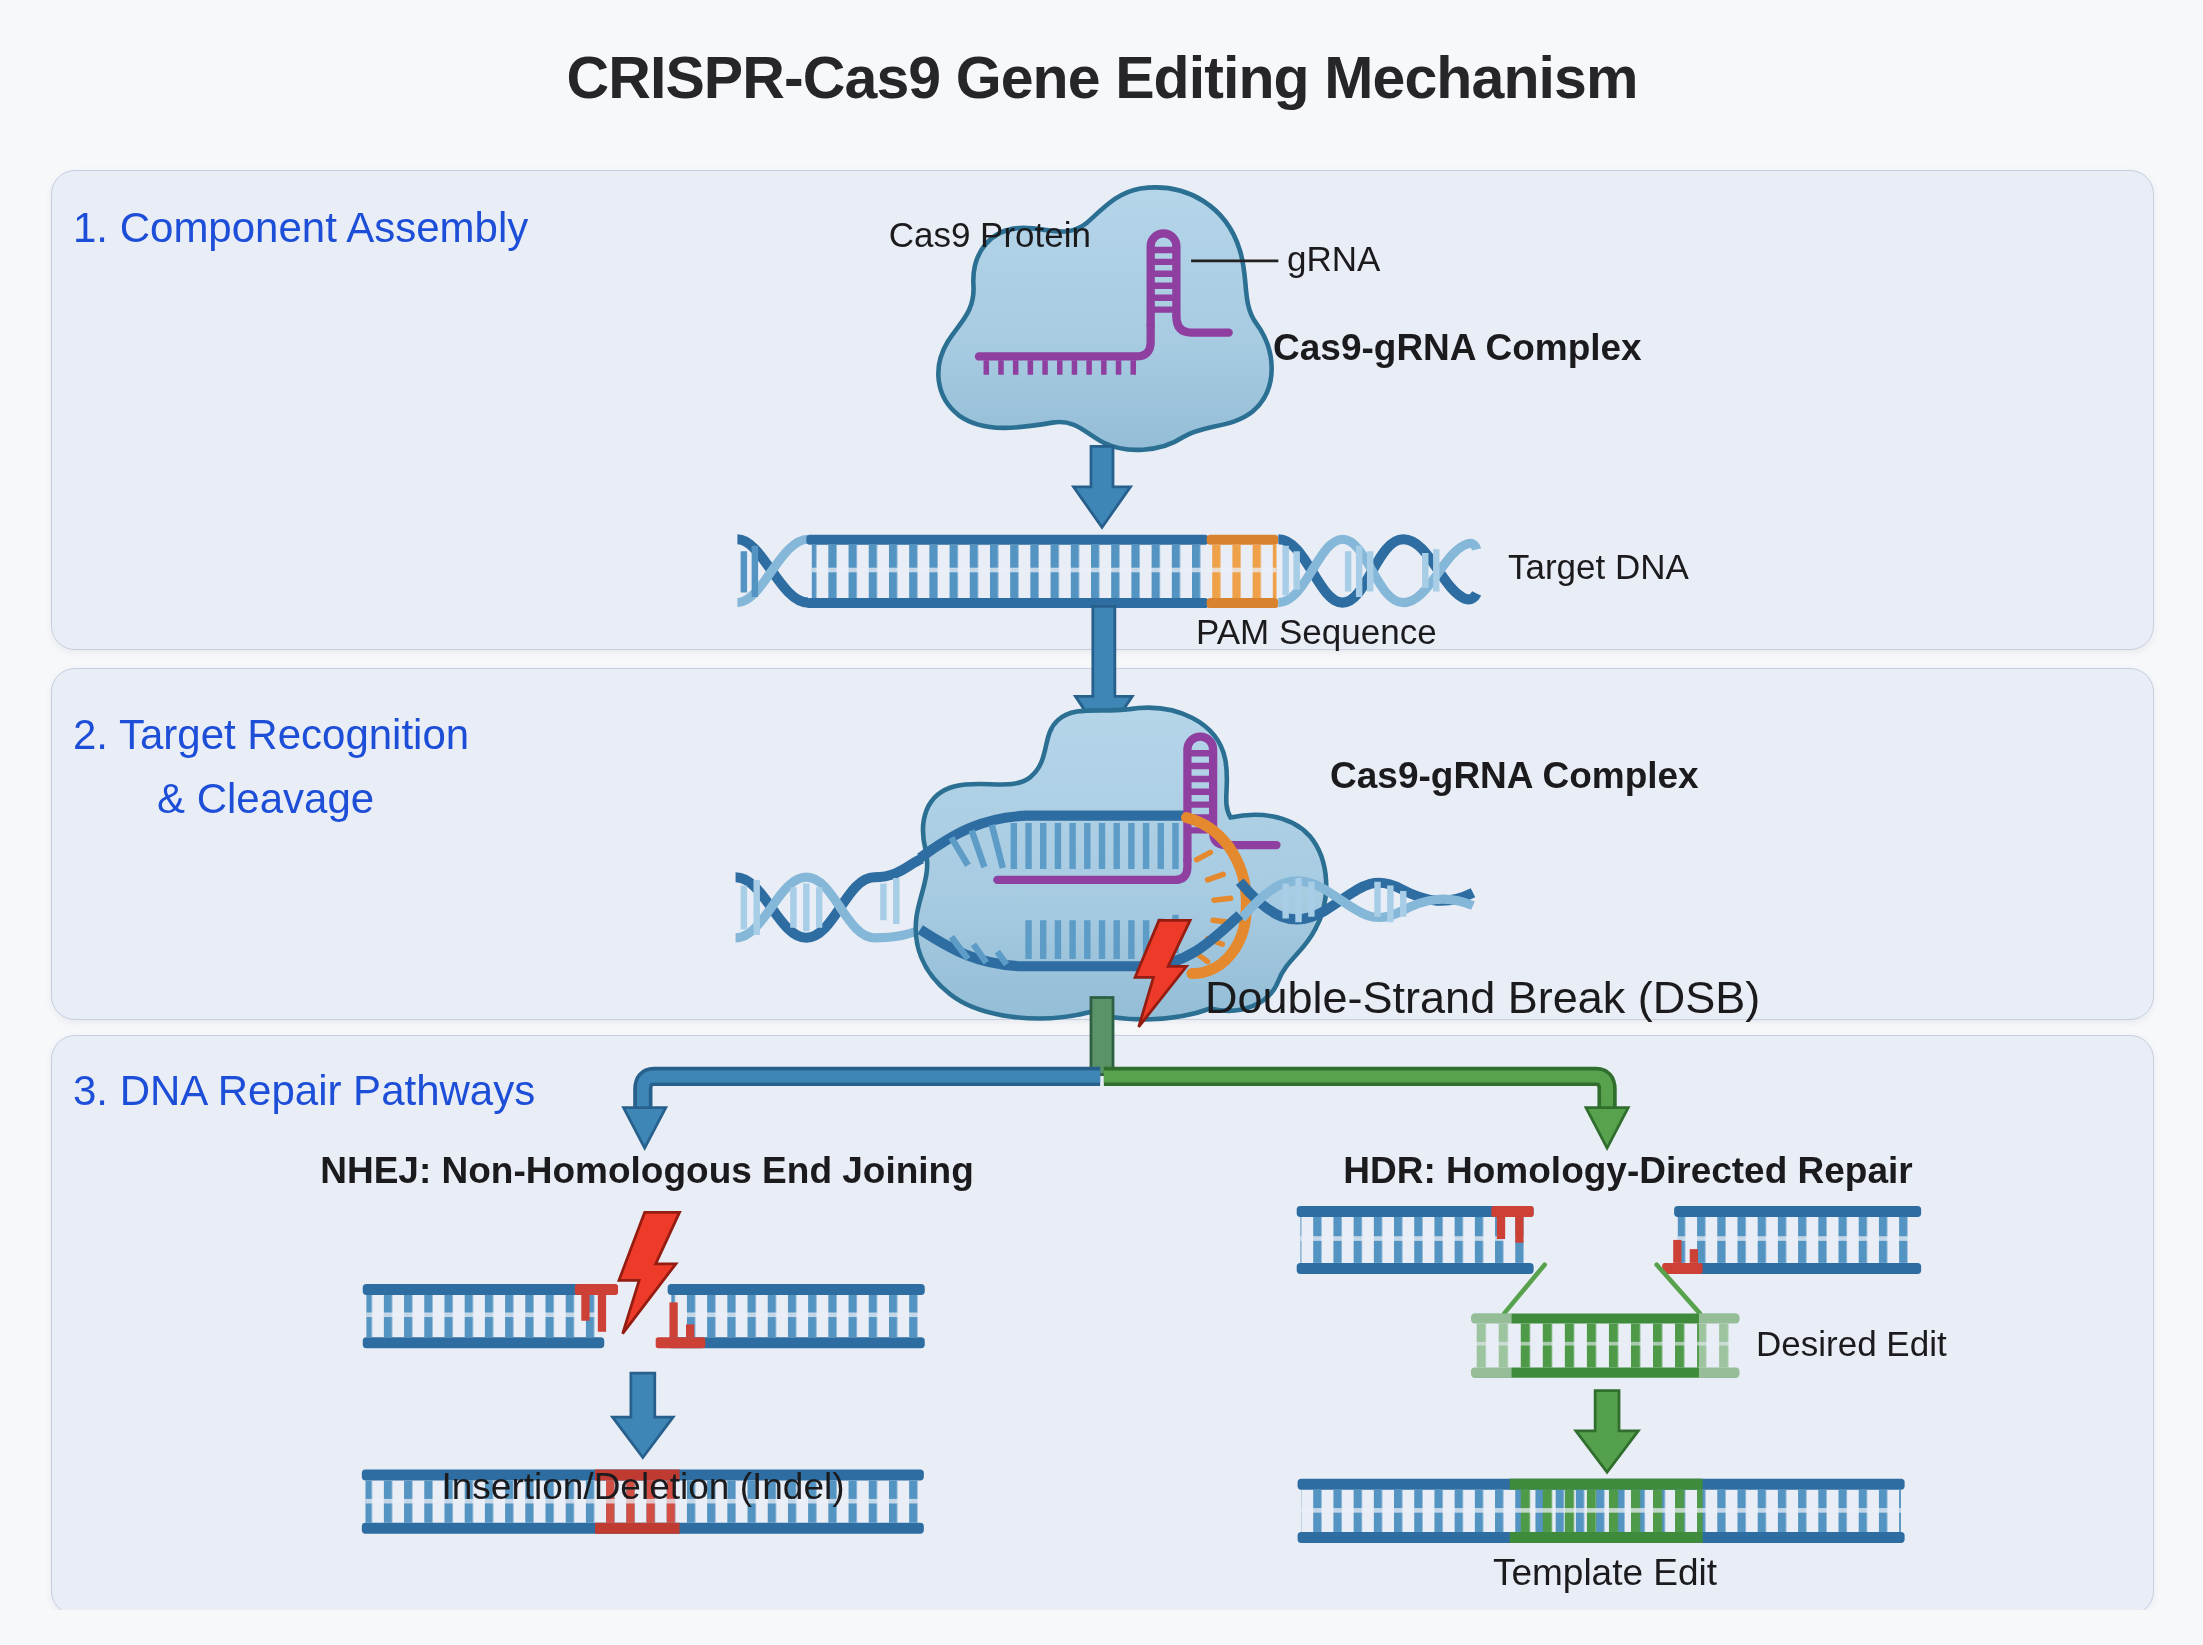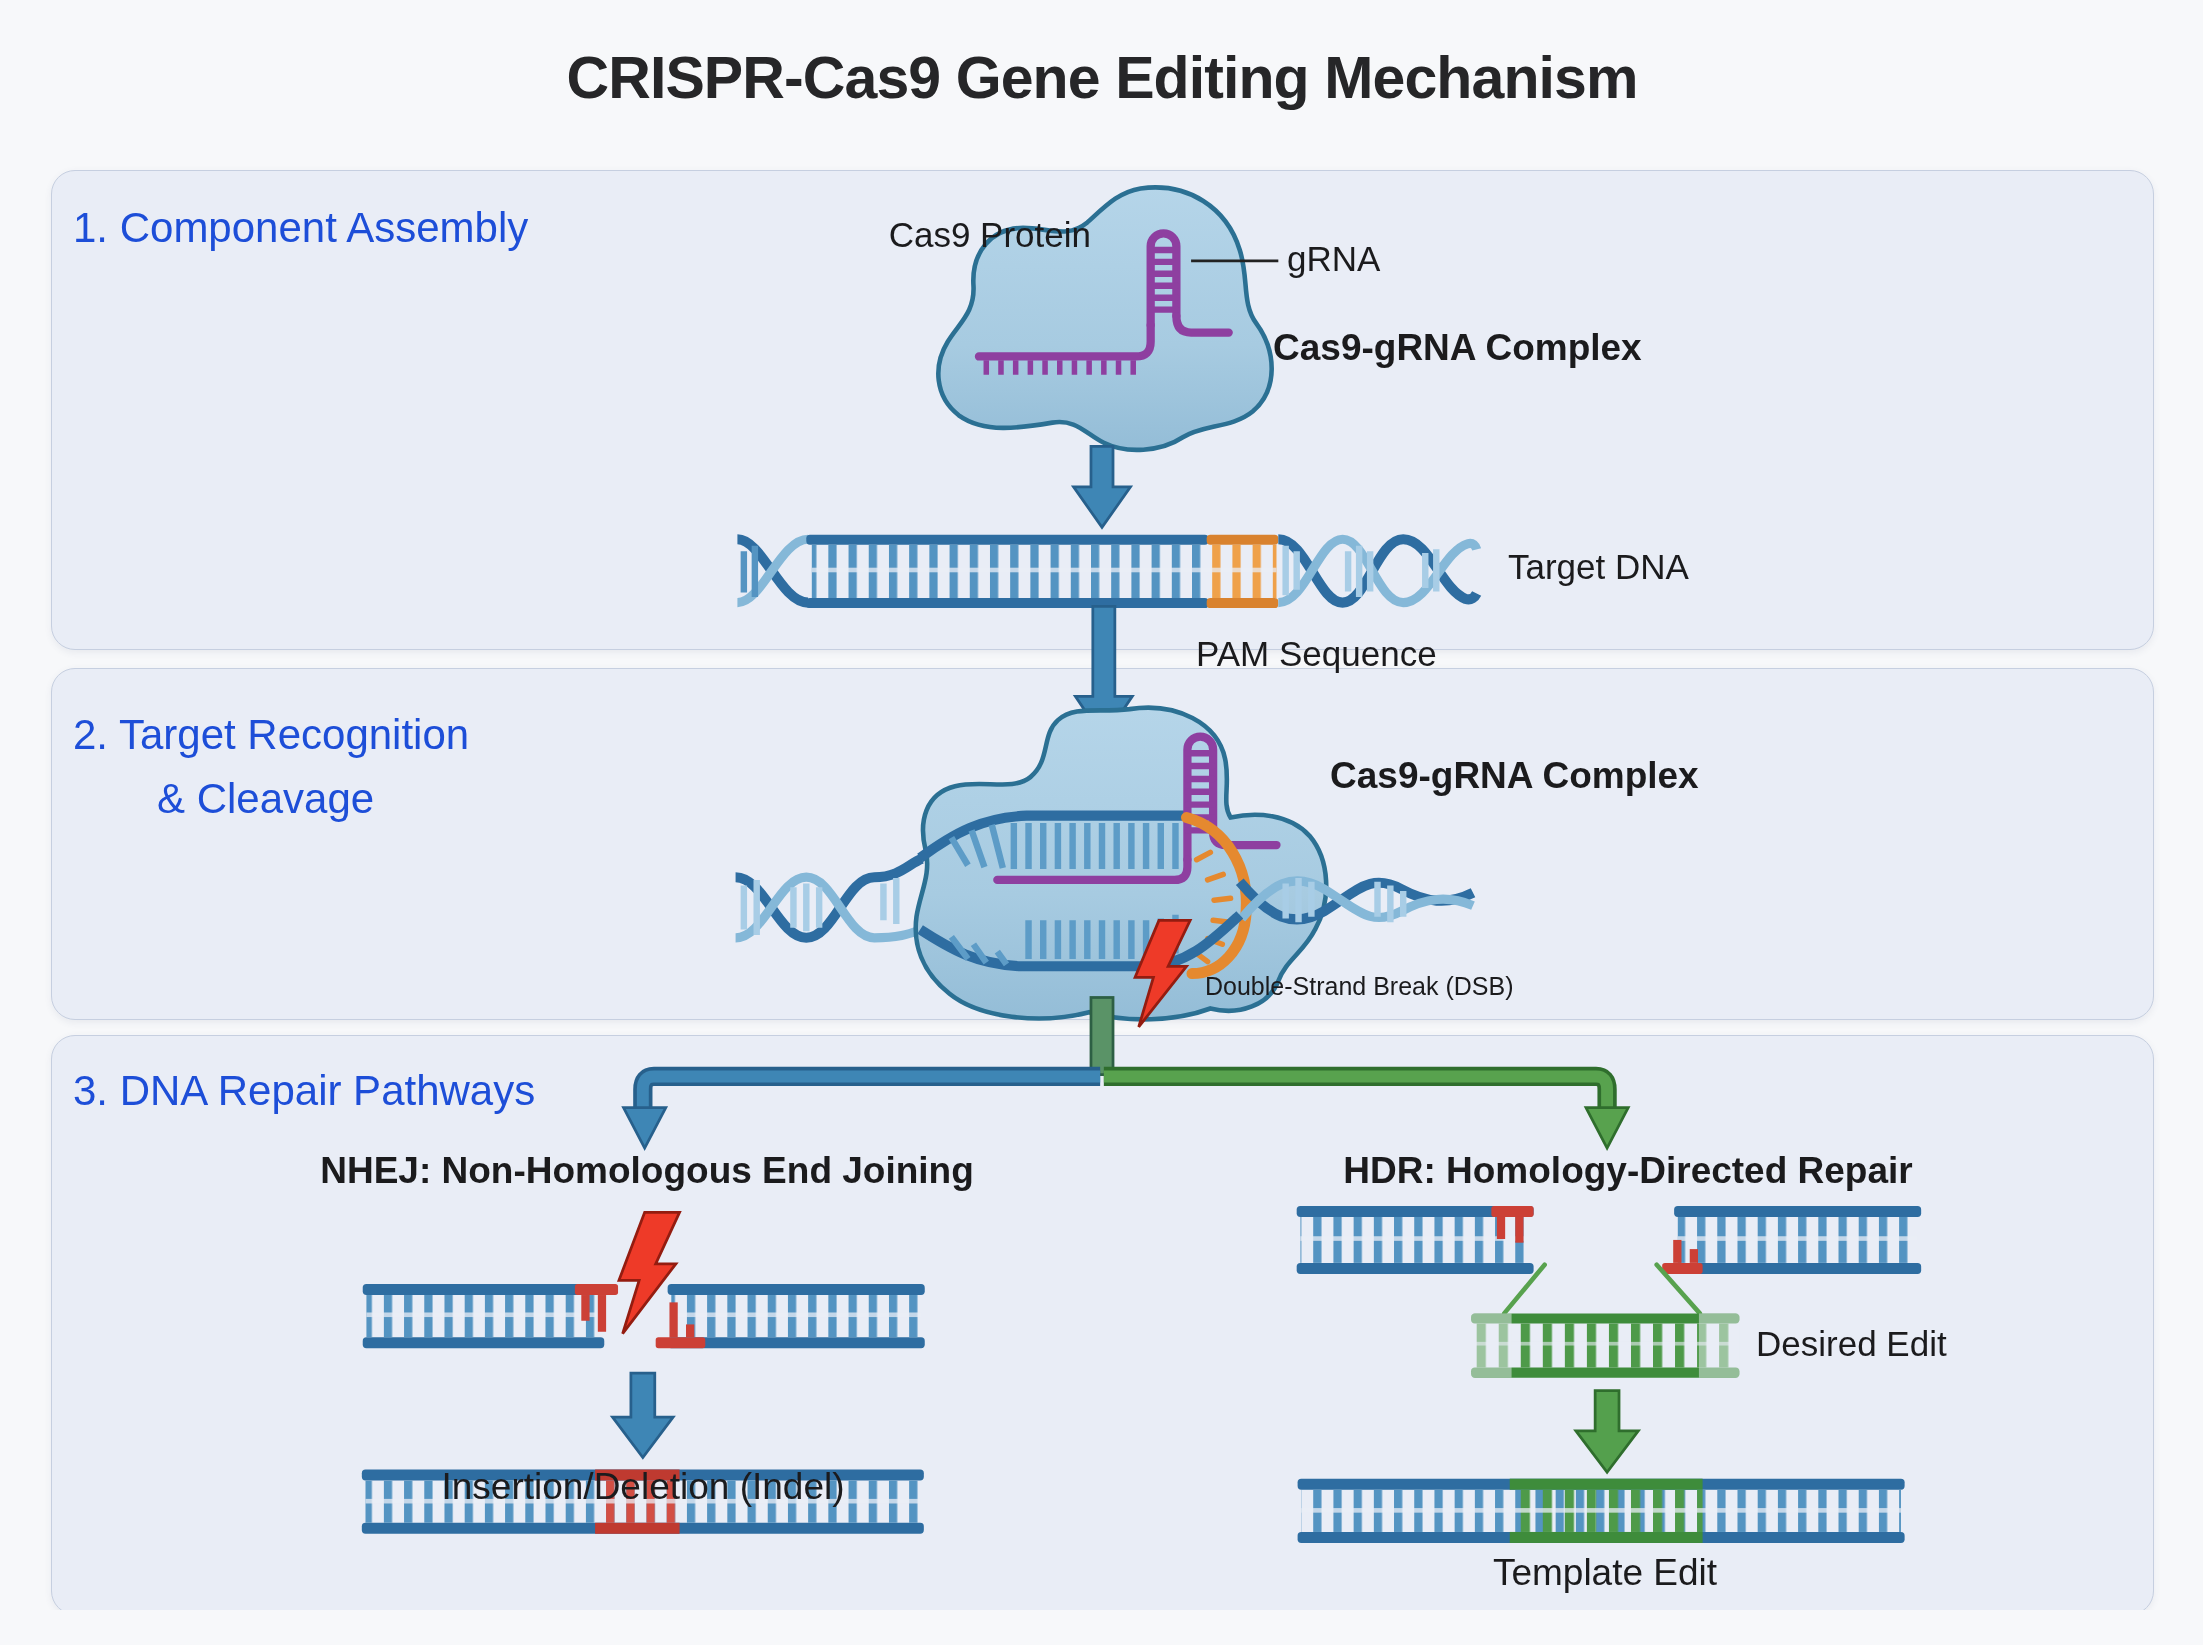--- a/index.html
+++ b/index.html
@@ -214,28 +214,28 @@
     </g>
   </svg>
 
   <div class="title">CRISPR-Cas9 Gene Editing Mechanism</div>
 
   <div class="heading" style="left:73px;top:204px;">1. Component Assembly</div>
   <div class="lbl rgt" style="left:1091px;top:215px;">Cas9 Protein</div>
   <div class="lbl" style="left:1287px;top:239px;">gRNA</div>
   <div class="lbl b" style="left:1273px;top:327px;">Cas9-gRNA Complex</div>
   <div class="lbl" style="left:1508px;top:547px;">Target DNA</div>
-  <div class="lbl" style="left:1196px;top:634px;">PAM Sequence</div>
+  <div class="lbl" style="left:1196px;top:612px;">PAM Sequence</div>
 
   <div class="heading" style="left:73px;top:703px;line-height:64px;">
     <span>2. Target Recognition</span>
     <span class="ln2">&amp; Cleavage</span>
   </div>
   <div class="lbl b" style="left:1330px;top:755px;">Cas9-gRNA Complex</div>
-  <div class="lbl" style="left:1205px;top:972px;font-size:25px;">Double-Strand Break (DSB)</div>
+  <div class="lbl" style="left:1205px;top:972px;font-size:45px;">Double-Strand Break (DSB)</div>
 
   <div class="heading" style="left:73px;top:1067px;">3. DNA Repair Pathways</div>
   <div class="lbl b ctr" style="left:647px;top:1150px;">NHEJ: Non-Homologous End Joining</div>
   <div class="lbl b ctr" style="left:1628px;top:1150px;">HDR: Homology-Directed Repair</div>
   <div class="lbl" style="left:1756px;top:1324px;">Desired Edit</div>
   <div class="lbl ctr" style="left:643px;top:1466px;font-size:37px;">Insertion/Deletion (Indel)</div>
   <div class="lbl ctr" style="left:1605px;top:1552px;font-size:37px;">Template Edit</div>
 
 </div>
 

